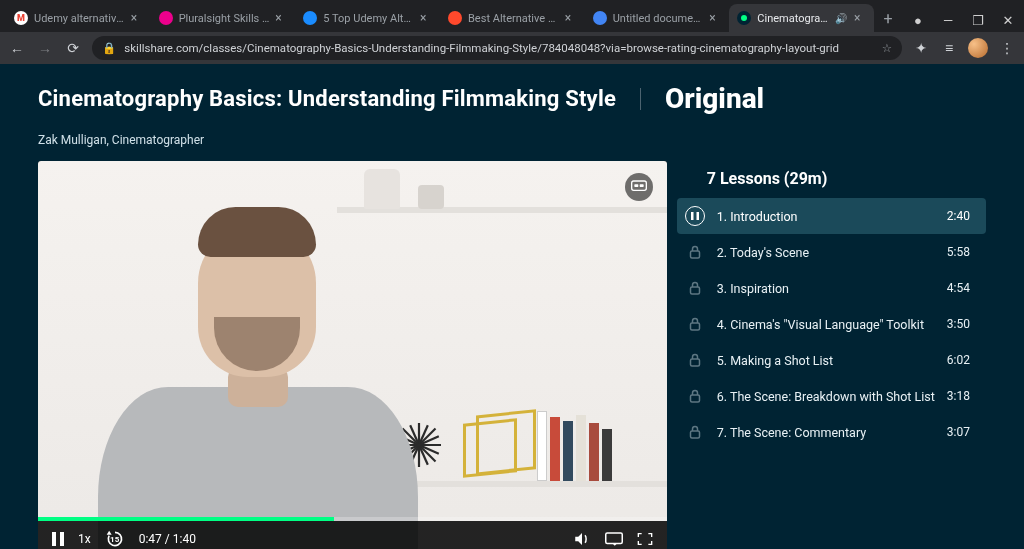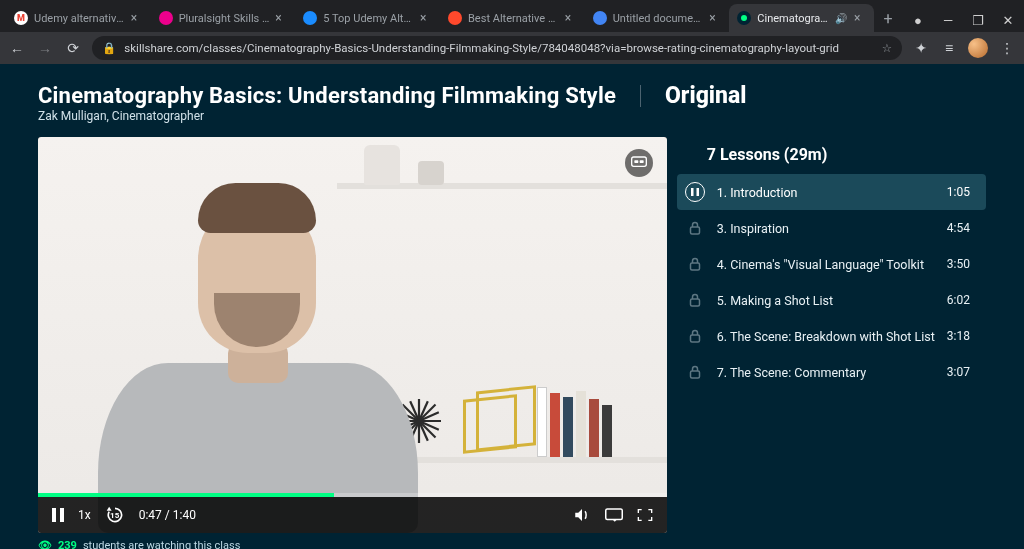--- a/index.html
+++ b/index.html
@@ -18,22 +18,22 @@
   .addrrow { height:32px; background:#35363a; display:flex; align-items:center; padding:0 8px; gap:10px; }
   .navicon { color:#cfd2d6; font-size:14px; width:18px; text-align:center;}
   .omnibox { flex:1; height:24px; background:#202124; border-radius:12px; display:flex; align-items:center; padding:0 10px; gap:8px; color:#9aa0a6; font-size:11.5px;}
   .omnibox .urltext { flex:1; white-space:nowrap; overflow:hidden; text-overflow:ellipsis; color:#cfd2d6;}
   .avatar { width:20px; height:20px; border-radius:50%; background:radial-gradient(circle at 30% 30%, #f7c088, #b76b2d);}
   
   .page { position:relative; background:#002333; height:485px; padding:18px 38px 0 38px; color:#fff;}
   .course-header { display:flex; align-items:center; gap:24px; }
   .course-title { font-size:22px; font-weight:700; letter-spacing:.2px;}
   .vline { width:1px; height:22px; background:#4c6370;}
-  .original { font-size:23px; font-weight:800;}
-  .author { font-size:12px; color:#cfe0e8; margin-top:0;}
+  .original { font-size:28px; font-weight:800;}
+  .author { font-size:12px; color:#cfe0e8; margin-top:18px;}
   .content-row { display:flex; gap:10px; margin-top:14px;}
   
   .player { position:relative; width:662px; height:396px; background:#000; border-radius:3px; overflow:hidden;}
   .frame { position:absolute; inset:0; background:linear-gradient(#f5f2ef,#ece9e6);}
   .shelf-top { position:absolute; right:0; top:46px; width:330px; height:6px; background:#e3e0dc;}
   .shelf-bot { position:absolute; right:0; bottom:70px; width:420px; height:6px; background:#e3e0dc;}
   .potA { position:absolute; left:326px; top:8px; width:36px; height:40px; background:#e7e3df; border-radius:6px 6px 2px 2px;}
   .potB { position:absolute; left:380px; top:24px; width:26px; height:24px; background:#d7d3ce; border-radius:4px;}
   .books { position:absolute; right:20px; bottom:76px; width:110px; height:75px; display:flex; align-items:flex-end; gap:3px;}
   .books span { width:10px; background:#d0d0d0; }
@@ -244,21 +244,31 @@
       <div class="lessons-header">7 Lessons (29m)</div>
 
       <div class="lesson active">
         <span class="licon">
             <svg width="8" height="8">
               <rect width="2.5" height="8" fill="#fff"></rect>
               <rect x="5.5" width="2.5" height="8" fill="#fff"></rect>
             </svg>
           </span>
         <span class="ltitle">1. Introduction</span>
-        <span class="ltime">1:05</span>
+        <span class="ltime">2:40</span>
+      </div>
+      <div class="lesson locked">
+        <span class="licon">
+            <svg width="12" height="14" viewBox="0 0 12 14" fill="none" stroke="#5d7783" stroke-width="1.5">
+              <rect x="1.5" y="6" width="9" height="7" rx="1.5"></rect>
+              <path d="M3.5 6V4a2.5 2.5 0 0 1 5 0v2"></path>
+            </svg>
+          </span>
+        <span class="ltitle">2. Today's Scene</span>
+        <span class="ltime">5:58</span>
       </div>
       <div class="lesson locked">
         <span class="licon">
             <svg width="12" height="14" viewBox="0 0 12 14" fill="none" stroke="#5d7783" stroke-width="1.5">
               <rect x="1.5" y="6" width="9" height="7" rx="1.5"></rect>
               <path d="M3.5 6V4a2.5 2.5 0 0 1 5 0v2"></path>
             </svg>
           </span>
         <span class="ltitle">3. Inspiration</span>
         <span class="ltime">4:54</span>

